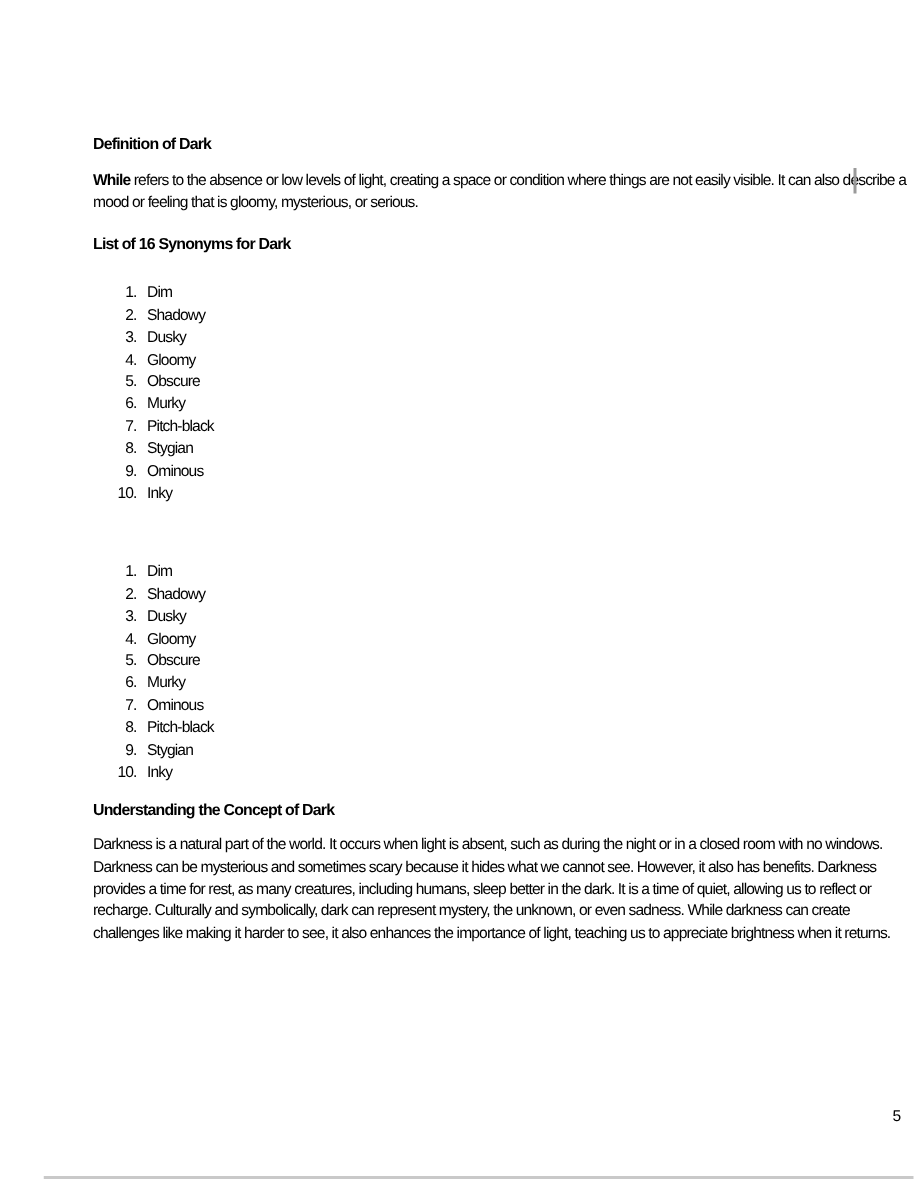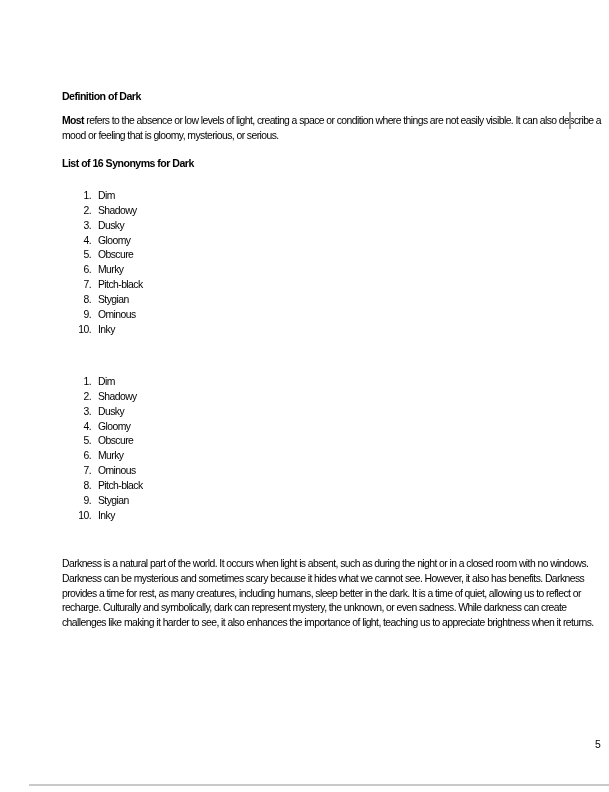--- a/index.html
+++ b/index.html
@@ -82,21 +82,21 @@
   }
   .toolbar-btn svg { width: 20px; height: 20px; display: block; }
 </style>
 </head>
 <body>
 
 <div class="screen">
 
   <div class="abs heading" style="left:33px; top:90px;">Definition of Dark</div>
 
-  <div class="abs doc-text para" style="left:33px; top:114px;"><span class="bold-lead">Most</span><span> refers to the absence or low levels of light, creating a space or condition where things are not easily visible. It can also describe a mood or feeling that is gloomy, mysterious, or serious.</span></div>
+  <div class="abs doc-text para" style="left:33px; top:114px;"><span class="bold-lead">While</span><span> refers to the absence or low levels of light, creating a space or condition where things are not easily visible. It can also describe a mood or feeling that is gloomy, mysterious, or serious.</span></div>
 
   <div class="text-cursor" style="left:540px; top:112px;"></div>
 
   <div class="abs heading" style="left:33px; top:157px;">List of 16 Synonyms for Dark</div>
 
   <div class="abs doc-text num-list" style="left:33px; top:189px;">
 
       <div class="num-row">
         <span class="num-cell">1.</span>
         <span class="label-cell">Dim</span>
@@ -195,20 +195,21 @@
         <span class="num-cell">9.</span>
         <span class="label-cell">Stygian</span>
       </div>
 
       <div class="num-row">
         <span class="num-cell">10.</span>
         <span class="label-cell">Inky</span>
       </div>
     </div>
 
+  <div class="abs heading" style="left:33px; top:534px;">Understanding the Concept of Dark</div>
 
   <div class="abs doc-text para" style="left:33px; top:557px;">Darkness is a natural part of the world. It occurs when light is absent, such as during the night or in a closed room with no windows. Darkness can be mysterious and sometimes scary because it hides what we cannot see. However, it also has benefits. Darkness provides a time for rest, as many creatures, including humans, sleep better in the dark. It is a time of quiet, allowing us to reflect or recharge. Culturally and symbolically, dark can represent mystery, the unknown, or even sadness. While darkness can create challenges like making it harder to see, it also enhances the importance of light, teaching us to appreciate brightness when it returns.</div>
 
   <div class="abs doc-text page-number" style="left:566px; top:738px;">5</div>
 
   <div class="page-bottom-edge"></div>
 
   <div class="floating-toolbar">
     <button class="toolbar-btn">
       <span>

